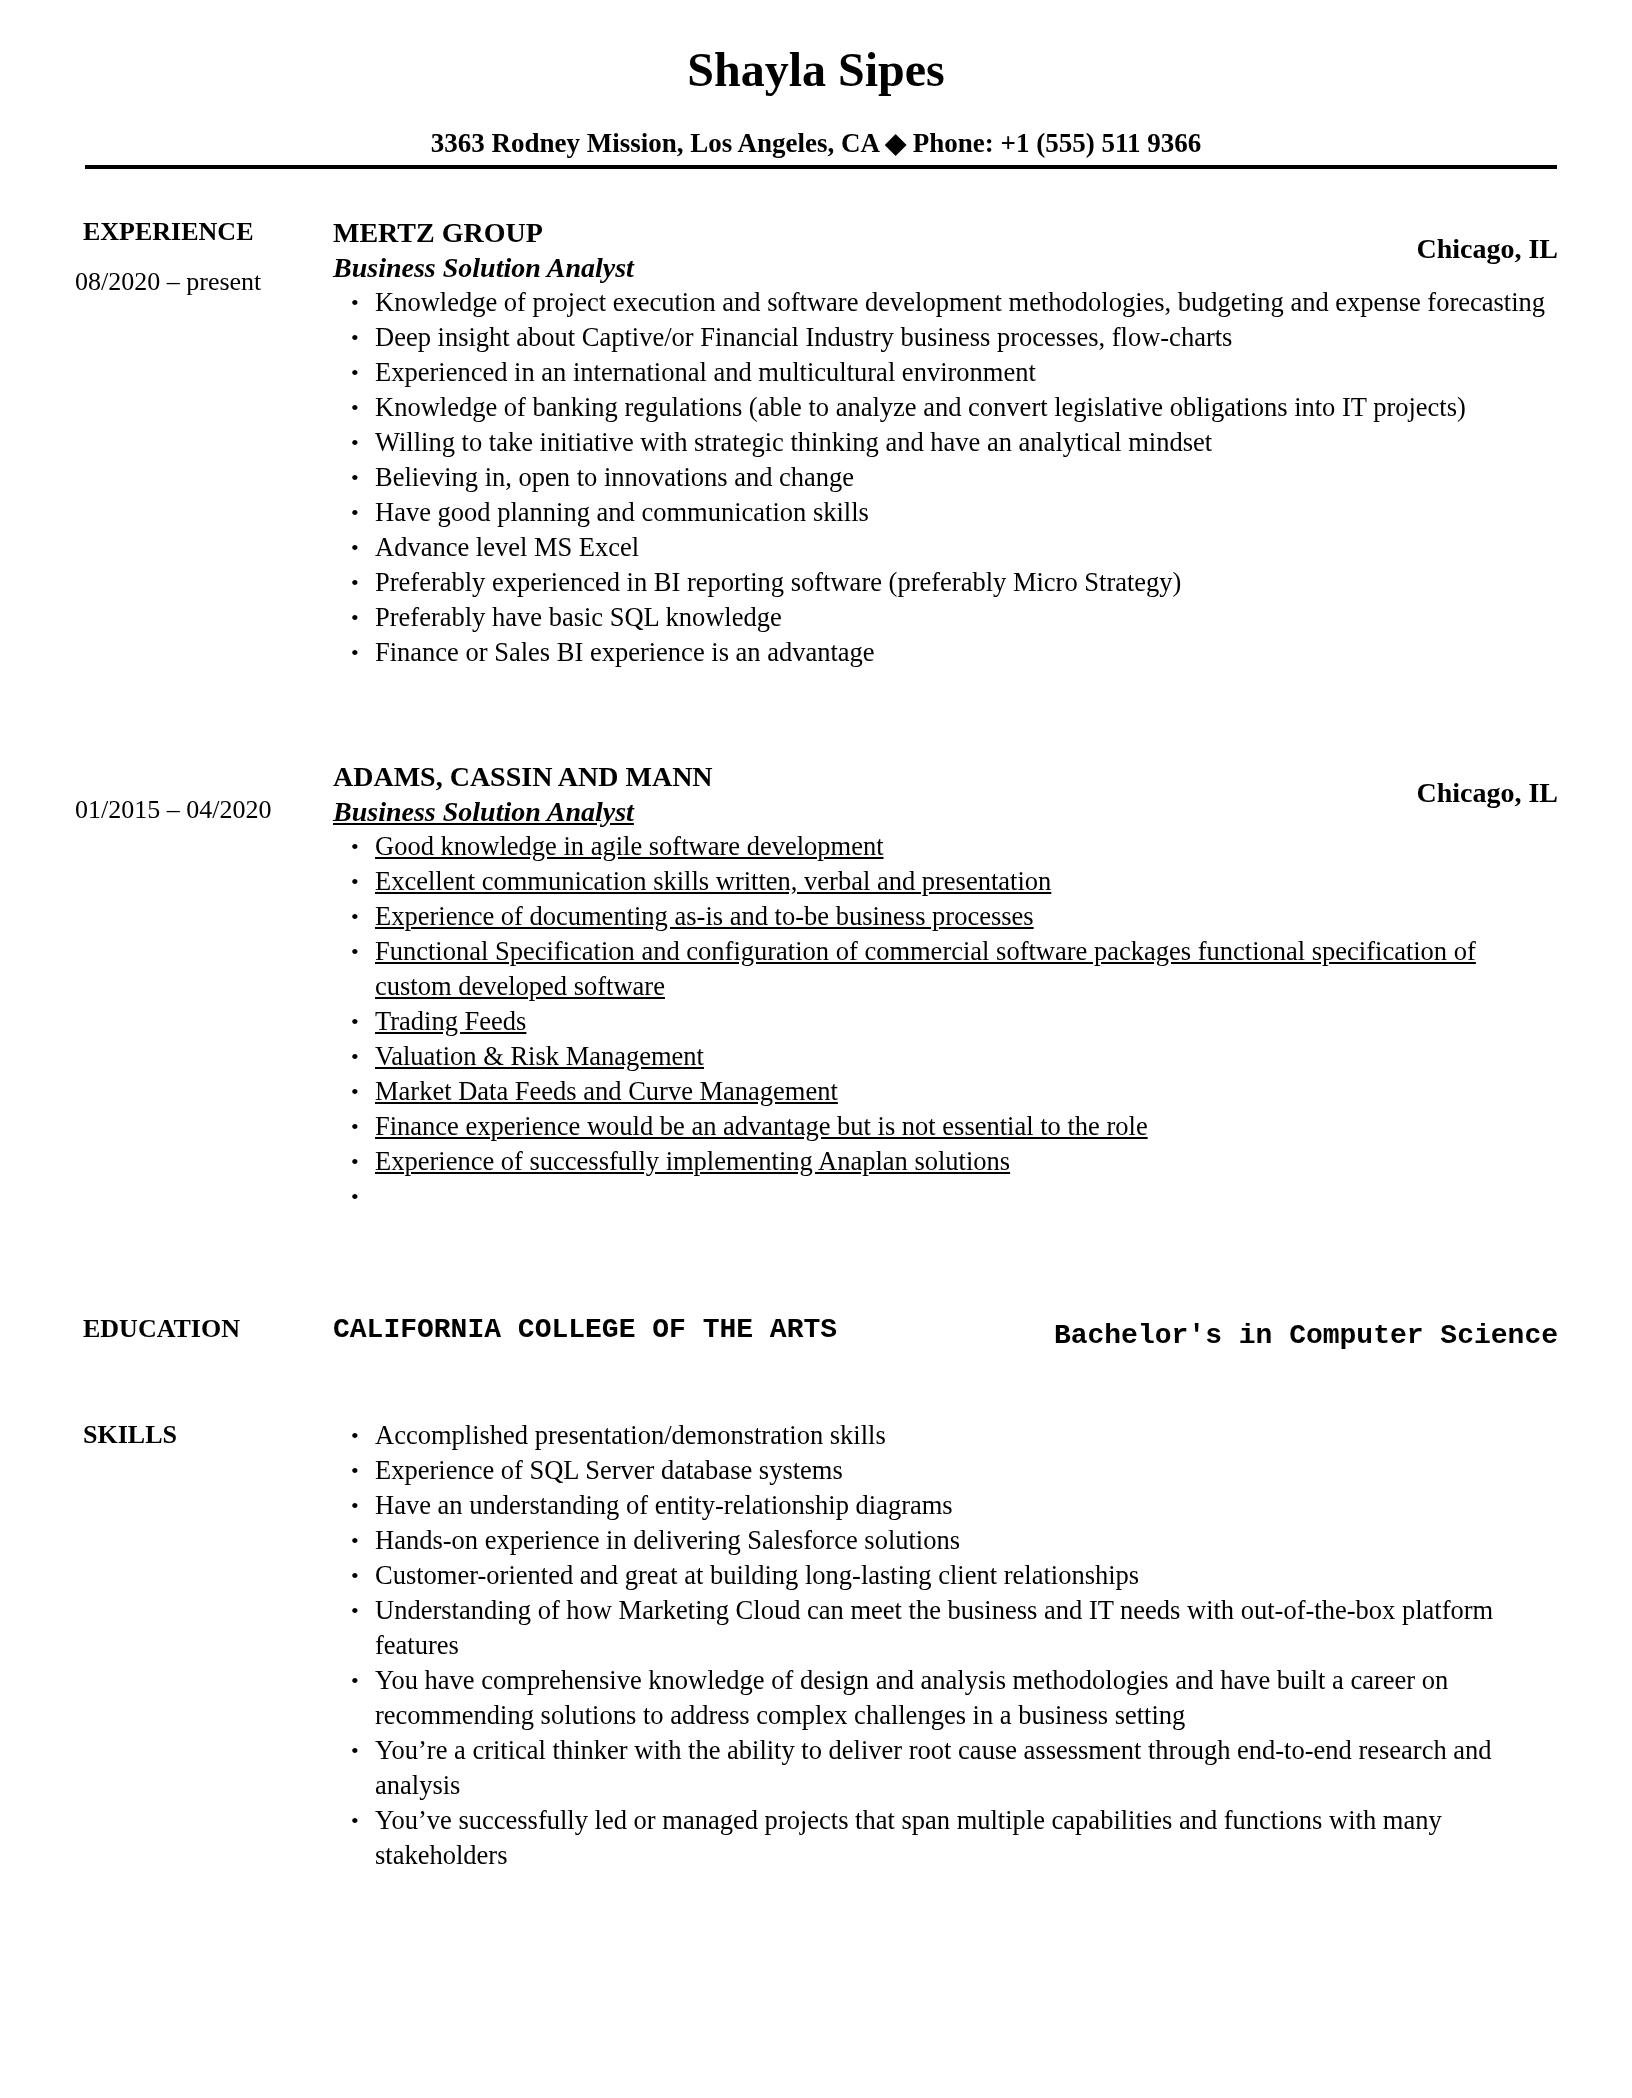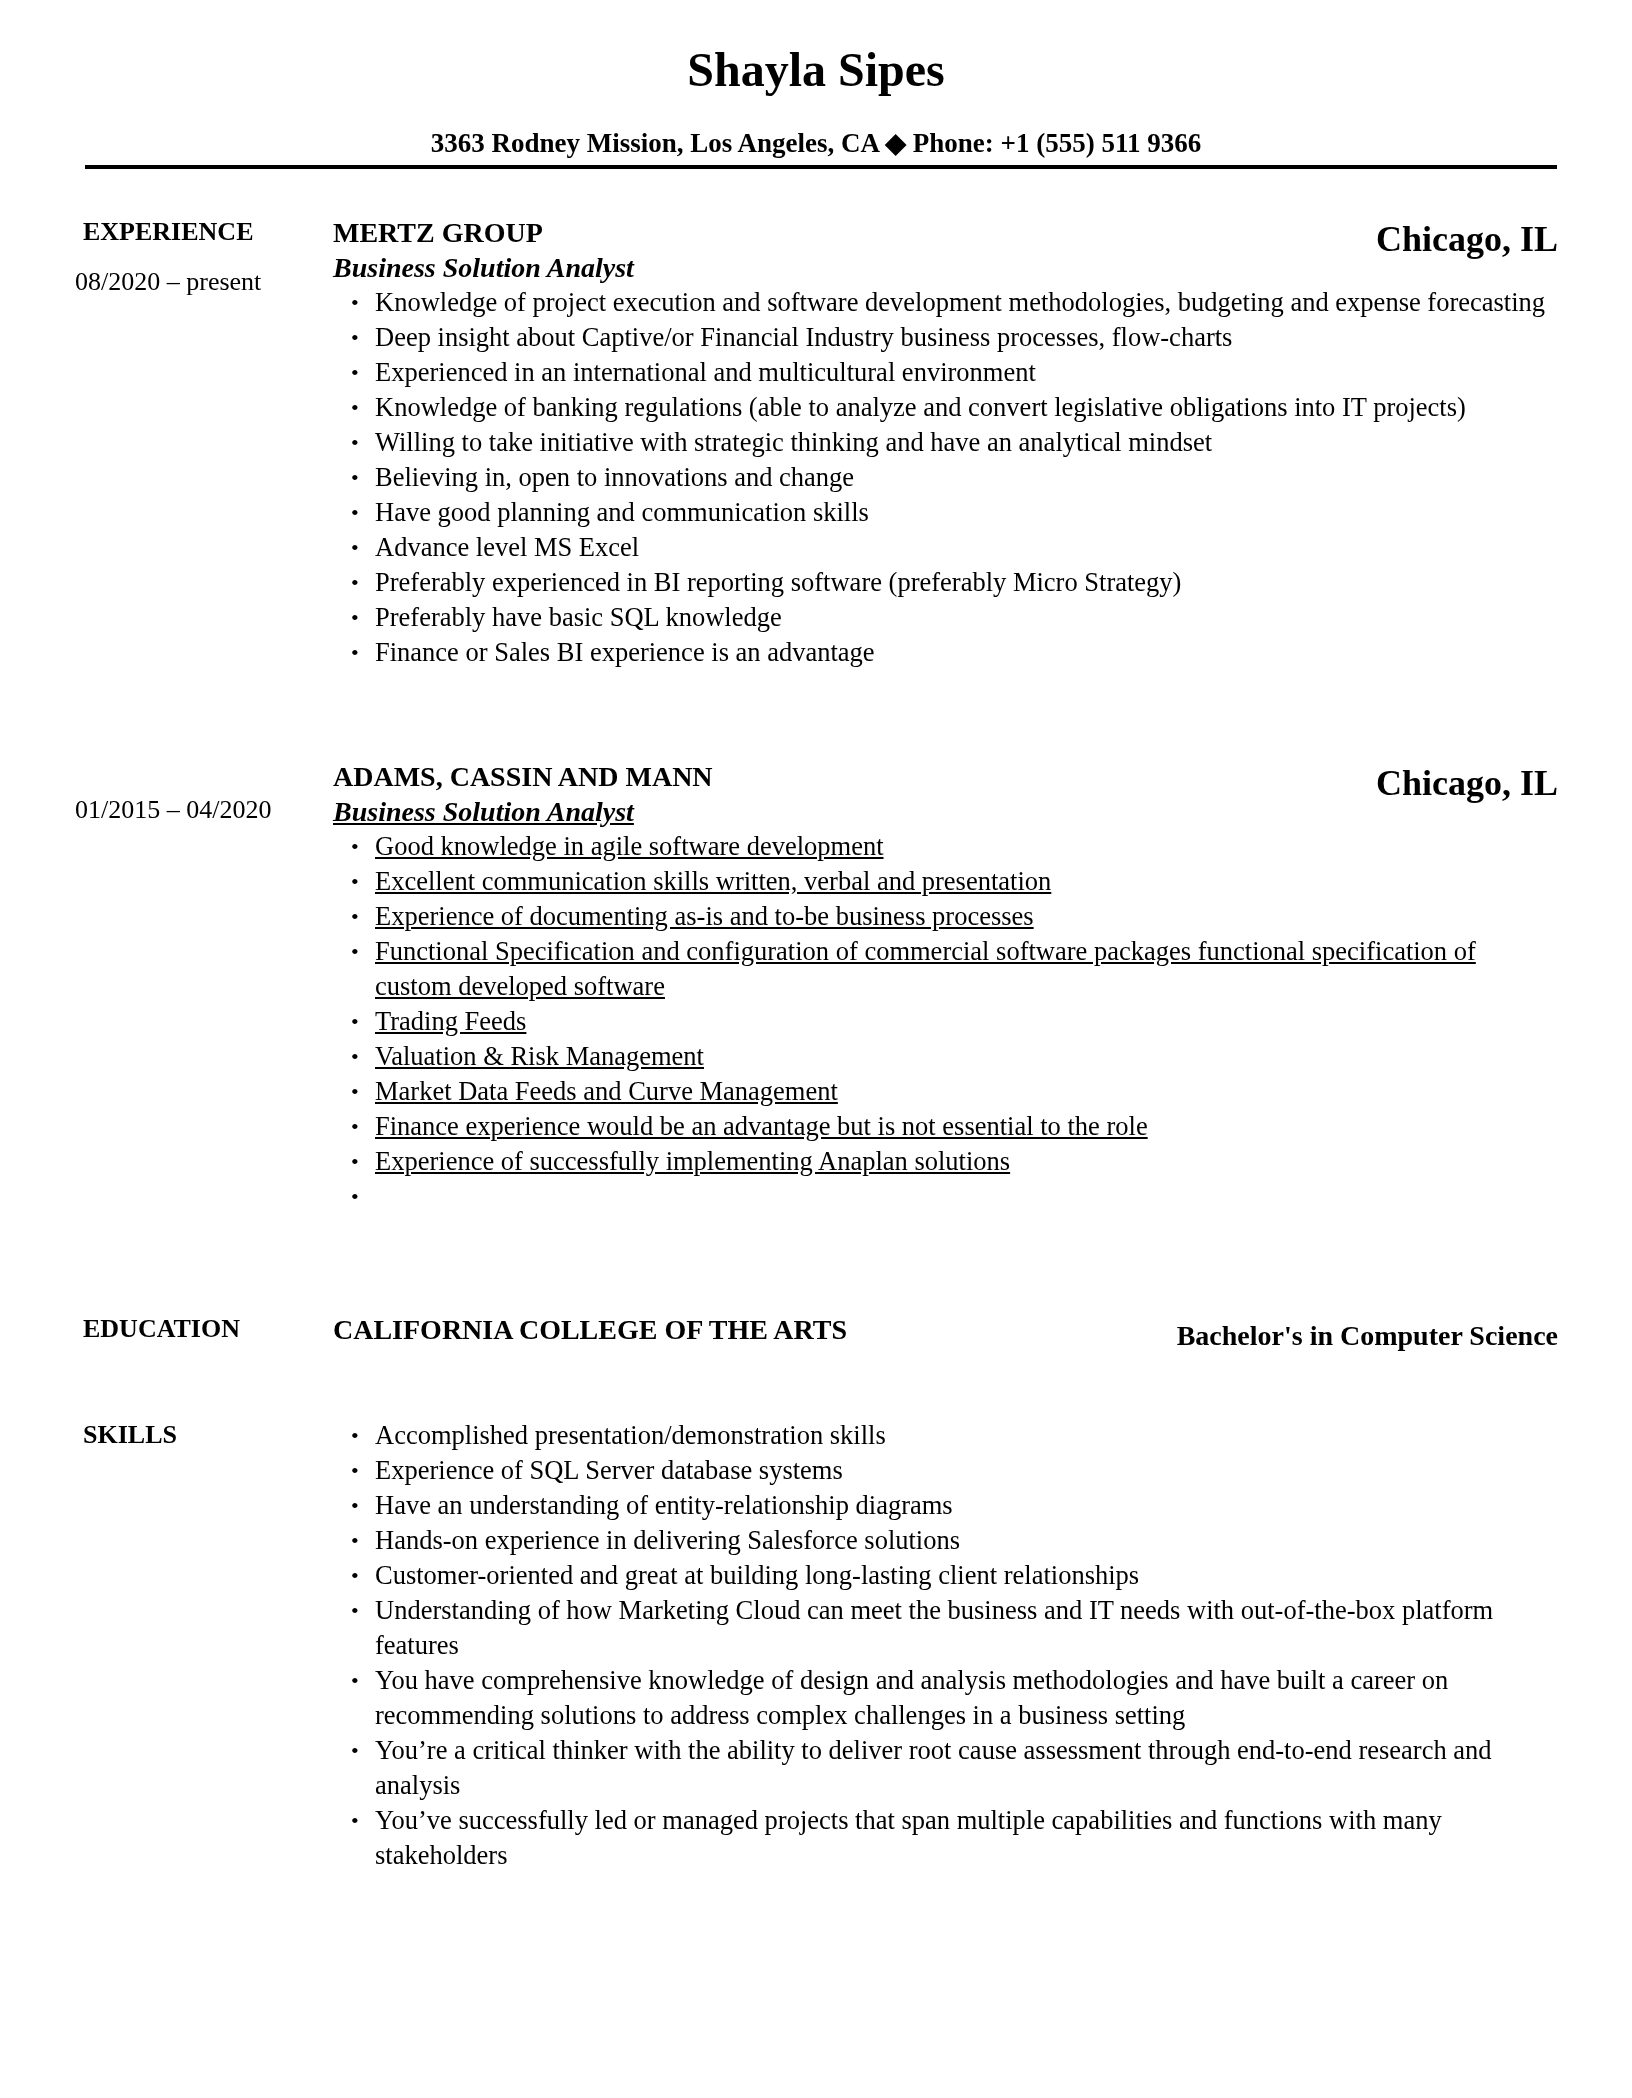--- a/index.html
+++ b/index.html
@@ -25,21 +25,21 @@
   }
   .date {
     position: absolute; left: 0; font-size: 26px; line-height: 34px;
   }
   .entry { position: absolute; left: 258px; width: 1225px; }
   .entry-head { position: relative; height: 35px; }
   .company {
     position: absolute; left: 0; top: 0; font-weight: bold; font-size: 28px; line-height: 35px;
   }
   .location {
-    position: absolute; right: 0; top: 7px; font-weight: bold; font-size: 36px; line-height: 35px;
+    position: absolute; right: 0; top: 16px; font-weight: bold; font-size: 28px; line-height: 35px;
   }
   .role {
     font-weight: bold; font-style: italic; font-size: 28px; line-height: 35px;
   }
   ul.bullets {
     margin: 0; padding: 0 0 0 42px; list-style: none;
   }
   ul.bullets li {
     position: relative; font-size: 26.5px; line-height: 35px;
   }
@@ -100,21 +100,21 @@
           <li><span class="dot">•</span><span>Market Data Feeds and Curve Management</span></li>
           <li><span class="dot">•</span><span>Finance experience would be an advantage but is not essential to the role</span></li>
           <li><span class="dot">•</span><span>Experience of successfully implementing Anaplan solutions</span></li>
           <li><span class="dot">•</span></li>
         </ul>
     </div>
   </div>
 
   <div class="section" style="top:1312px;">
     <div class="sec-label">EDUCATION</div>
-    <div class="entry" style="top:0px;">
+    <div class="entry" style="top:0px;font-family:Liberation Mono, monospace;">
       <div class="entry-head">
         <span class="company">CALIFORNIA COLLEGE OF THE ARTS</span>
         <span class="edu-degree">Bachelor's in Computer Science</span>
       </div>
     </div>
   </div>
 
   <div class="section" style="top:1418px;">
     <div class="sec-label">SKILLS</div>
     <div class="entry" style="top:0px;">

